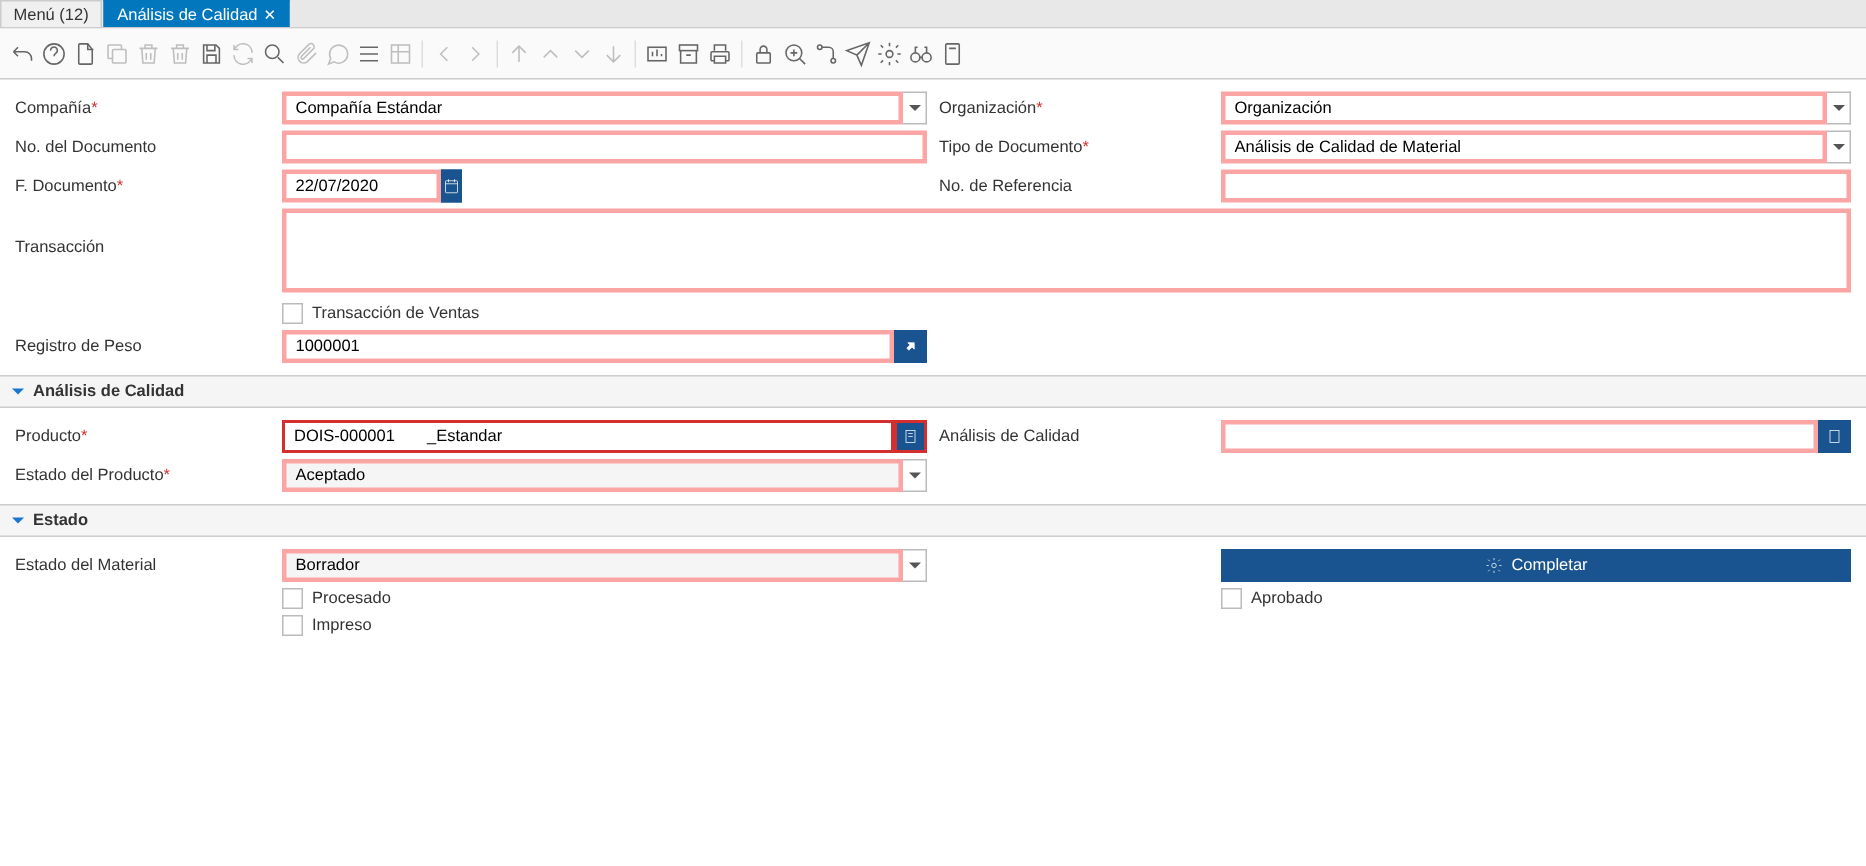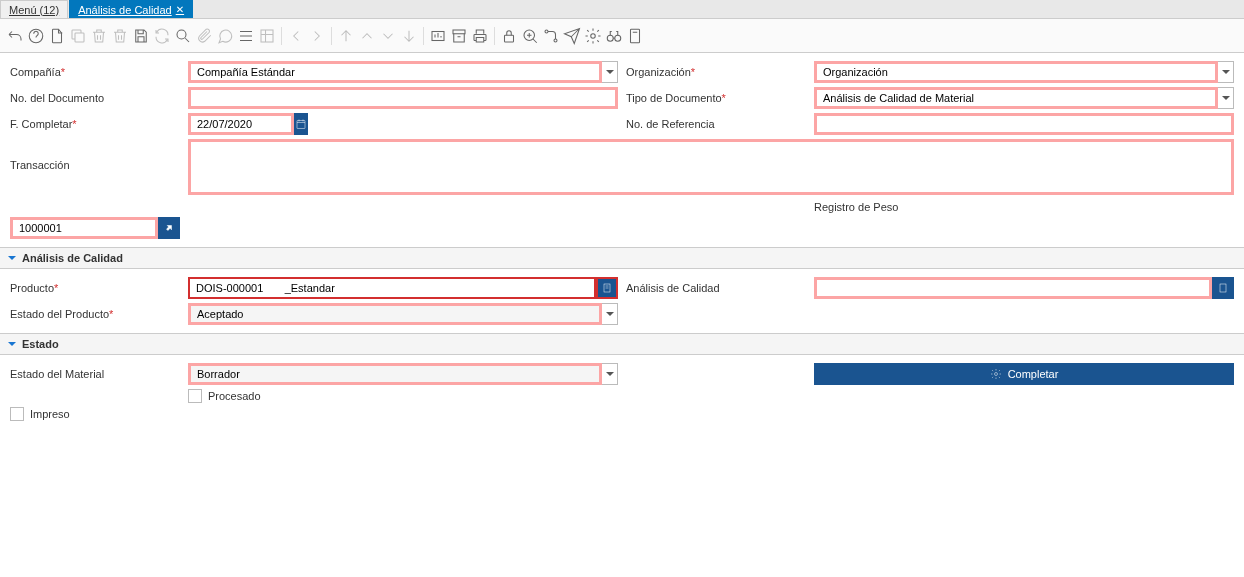--- a/index.html
+++ b/index.html
@@ -1,18 +1,18 @@
 <!DOCTYPE html>
 <html><head>
 <meta charset="utf-8">
 <style>
 * { box-sizing: border-box; margin: 0; padding: 0; }
 body { font-family: Arial, Helvetica, sans-serif; font-size: 11px; color: #333; background: #fff; width: 1244px; }
 .tabs { display: flex; background: #e8e8e8; border-bottom: 1px solid #ccc; height: 19px; }
-.tab { padding: 2px 8px; border: 1px solid #ccc; border-bottom: none; background: #f0f0f0; font-size: 11px; display: flex; align-items: center; gap: 4px; margin-right: 1px; text-decoration: underline; }
+.tab { padding: 2px 8px; border: 1px solid #ccc; border-bottom: none; background: #f0f0f0; font-size: 11px; display: flex; align-items: center; gap: 4px; margin-right: 1px; }
 .tab.active { background: #0277bd; color: #fff; border-color: #0277bd; }
 .tab .close { font-size: 10px; cursor: pointer; }
 .toolbar { display: flex; align-items: center; gap: 3px; padding: 4px 6px; border-bottom: 1px solid #ccc; background: #fafafa; height: 34px; }
 .toolbar svg { width: 18px; height: 18px; stroke: #666; fill: none; stroke-width: 1.4; cursor: pointer; flex-shrink: 0; }
 .toolbar .sep { width: 1px; height: 18px; background: #ddd; margin: 0 2px; }
 .form-section { padding: 8px 10px; }
 .form-grid { display: grid; grid-template-columns: 170px 430px 180px auto; gap: 4px 8px; align-items: center; }
 .form-label { text-align: left; font-size: 11px; color: #333; padding-right: 4px; }
 .req { color: #d32f2f; }
 .form-input { width: 100%; height: 22px; border: 3px solid #fca5a5; padding: 2px 6px; font-size: 11px; background: #fff; }
@@ -173,39 +173,43 @@
     <div class="form-label">No. del Documento</div>
     <div class="field-wrap">
         <input class="form-input" value="" style="">
       </div>
     <div class="form-label"><span class="link">Tipo de Documento</span><span class="req">*</span></div>
     <div class="field-wrap">
       <input class="form-input" value="Análisis de Calidad de Material" style="">
       <div class="dropdown-arrow"></div>
     </div>
 
-    <div class="form-label"><span>F. Completar</span><span class="req">*</span></div>
+    <div class="form-label"><span>F. Documento</span><span class="req">*</span></div>
     <div class="field-wrap" style="width:110px">
         <input class="form-input date-input" value="22/07/2020" style="">
         <div class="field-btn date">
           <svg viewBox="0 0 24 24">
             <rect x="4" y="5" width="16" height="16" rx="1" fill="none" stroke="#fff"></rect>
             <path d="M4 9h16M8 3v4M16 3v4" stroke="#fff"></path>
           </svg>
         </div>
       </div>
     <div class="form-label">No. de Referencia</div>
     <div class="field-wrap">
         <input class="form-input" value="" style="">
       </div>
 
     <div class="form-label" style="align-self:start;padding-top:20px">Transacción</div>
     <div style="grid-column: 2 / span 3"><textarea class="form-input" style="height: 56px;"></textarea></div>
 
     <div></div>
+    <div class="checkbox-wrap">
+      <div class="checkbox"></div>
+      <span>Transacción de Ventas</span>
+    </div>
     <div></div>
       <div></div>
 
     <div class="form-label"><span class="link">Registro de Peso</span></div>
     <div class="field-wrap">
       <input class="form-input" value="1000001" style="">
       <div class="field-btn">
           <svg viewBox="0 0 24 24">
             <path d="M12 5l-6 6h4v6h4v-6h4z" transform="rotate(45 12 12)"></path>
           </svg>
@@ -273,20 +277,24 @@
         <span>Completar</span>
       </button>
     </div>
 
     <div></div>
     <div class="checkbox-wrap">
       <div class="checkbox"></div>
       <span>Procesado</span>
     </div>
     <div></div>
+    <div class="checkbox-wrap">
+      <div class="checkbox"></div>
+      <span>Aprobado</span>
+    </div>
 
     <div></div>
     <div class="checkbox-wrap">
       <div class="checkbox"></div>
       <span>Impreso</span>
     </div>
     <div></div>
       <div></div>
   </div>
 </div>

